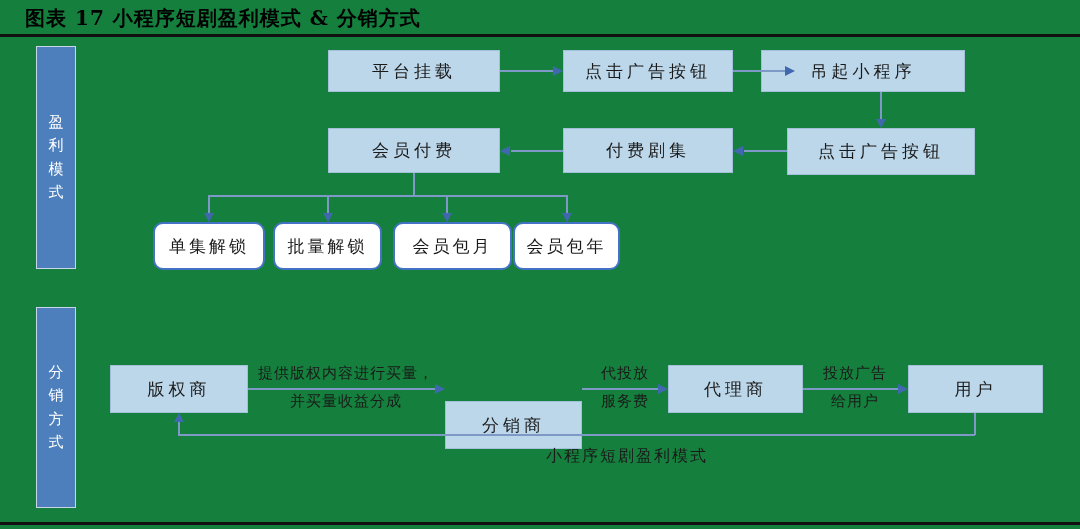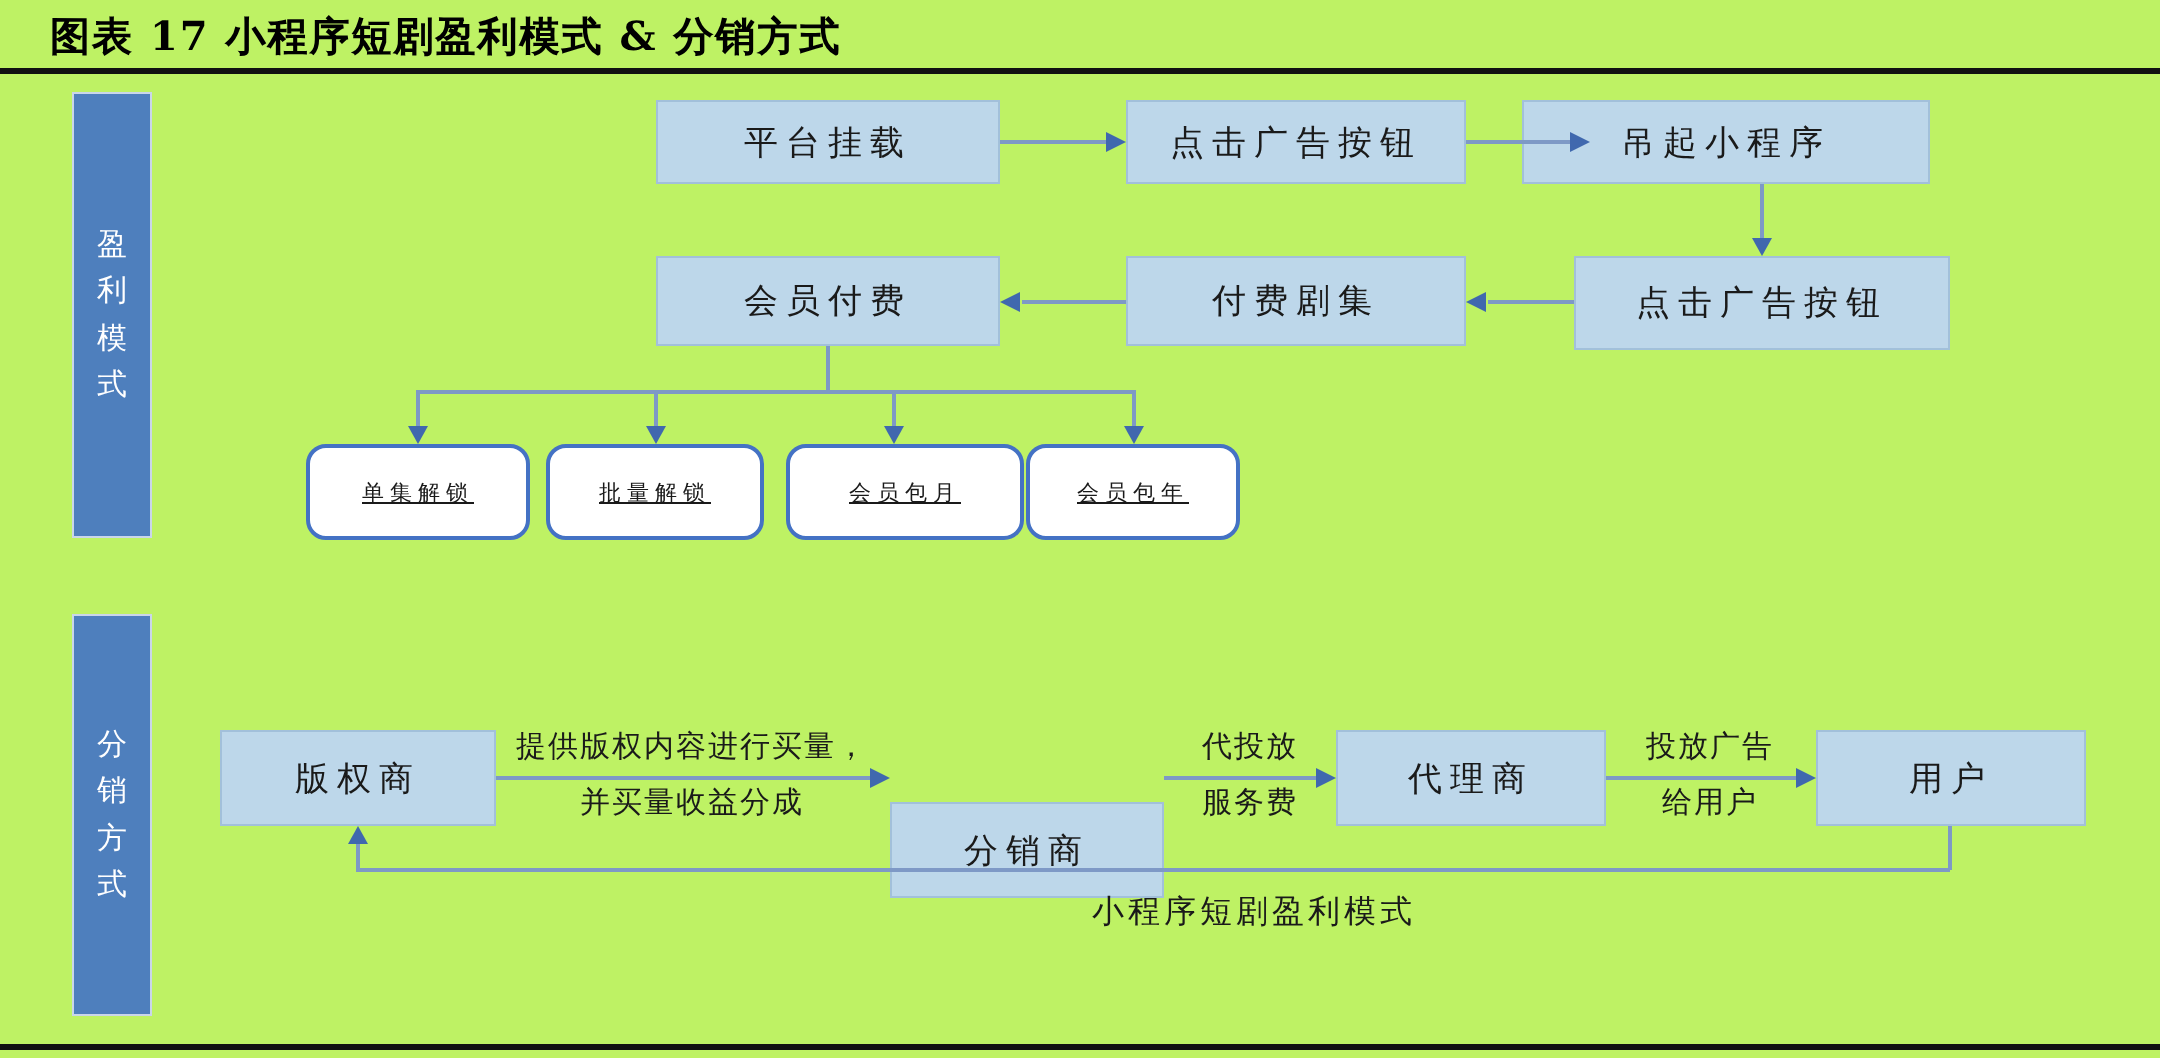--- a/index.html
+++ b/index.html
@@ -1,17 +1,17 @@
 <!DOCTYPE html>
 <html><head>
 <meta charset="utf-8">
 <style>
   html,body{margin:0;padding:0;background:#fff;}
   .canvas{
-    position:relative;width:1080px;height:529px;background:#bef264;overflow:hidden;
+    position:relative;width:1080px;height:529px;background:#15803d;overflow:hidden;
     font-family:"DejaVu Serif","Liberation Serif",serif;color:#1a1a1a;
   }
   .title{
     position:absolute;left:25px;top:5px;font-size:20px;font-weight:bold;
     letter-spacing:1px;white-space:nowrap;color:#000;
   }
   .rule{position:absolute;left:0;width:1080px;height:3px;background:#111;}
   .bar{
     position:absolute;left:36px;width:40px;background:#4e7fbd;border:1px solid #c9d6ea;
     display:flex;align-items:center;justify-content:center;box-sizing:border-box;
@@ -21,21 +21,21 @@
     word-break:break-all;letter-spacing:0;
   }
   .box{
     position:absolute;background:#bdd7ea;border:1px solid #a2c0da;box-sizing:border-box;
     display:flex;align-items:center;justify-content:center;
     font-size:17px;letter-spacing:4px;white-space:nowrap;
   }
   .rbox{
     position:absolute;background:#ffffff;border:2px solid #4472c4;border-radius:10px;
     box-sizing:border-box;display:flex;align-items:center;justify-content:center;
-    font-size:11px;letter-spacing:3px;white-space:nowrap;text-decoration:underline;
+    font-size:17px;letter-spacing:3px;white-space:nowrap;
   }
   .hline{position:absolute;height:1.5px;background:#7e99c6;}
   .vline{position:absolute;width:1.5px;background:#7e99c6;}
   .ah{position:absolute;width:0;height:0;}
   .ah-r{border-top:5px solid transparent;border-bottom:5px solid transparent;border-left:10px solid #4068ae;}
   .ah-l{border-top:5px solid transparent;border-bottom:5px solid transparent;border-right:10px solid #4068ae;}
   .ah-d{border-left:5px solid transparent;border-right:5px solid transparent;border-top:9px solid #4068ae;}
   .ah-u{border-left:5px solid transparent;border-right:5px solid transparent;border-bottom:9px solid #4068ae;}
   .elabel{
     position:absolute;text-align:center;font-size:15px;letter-spacing:1px;

